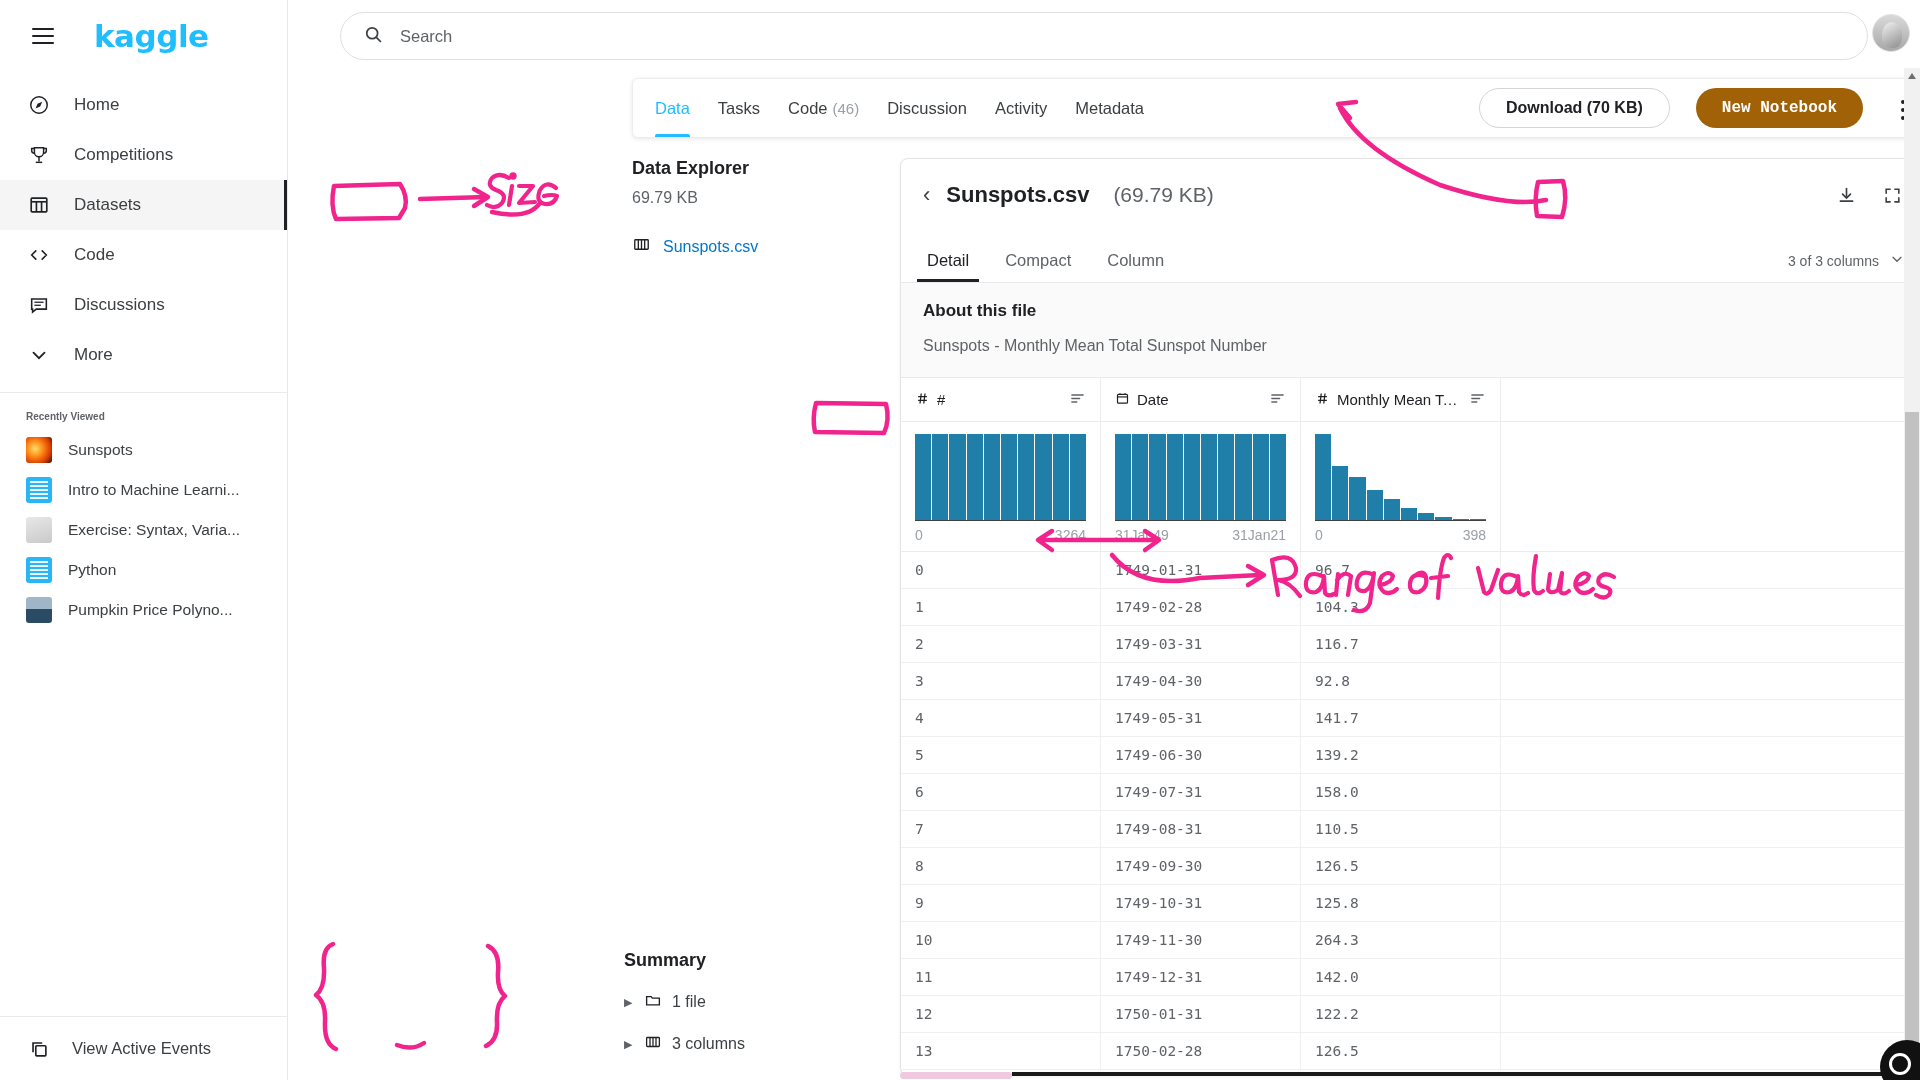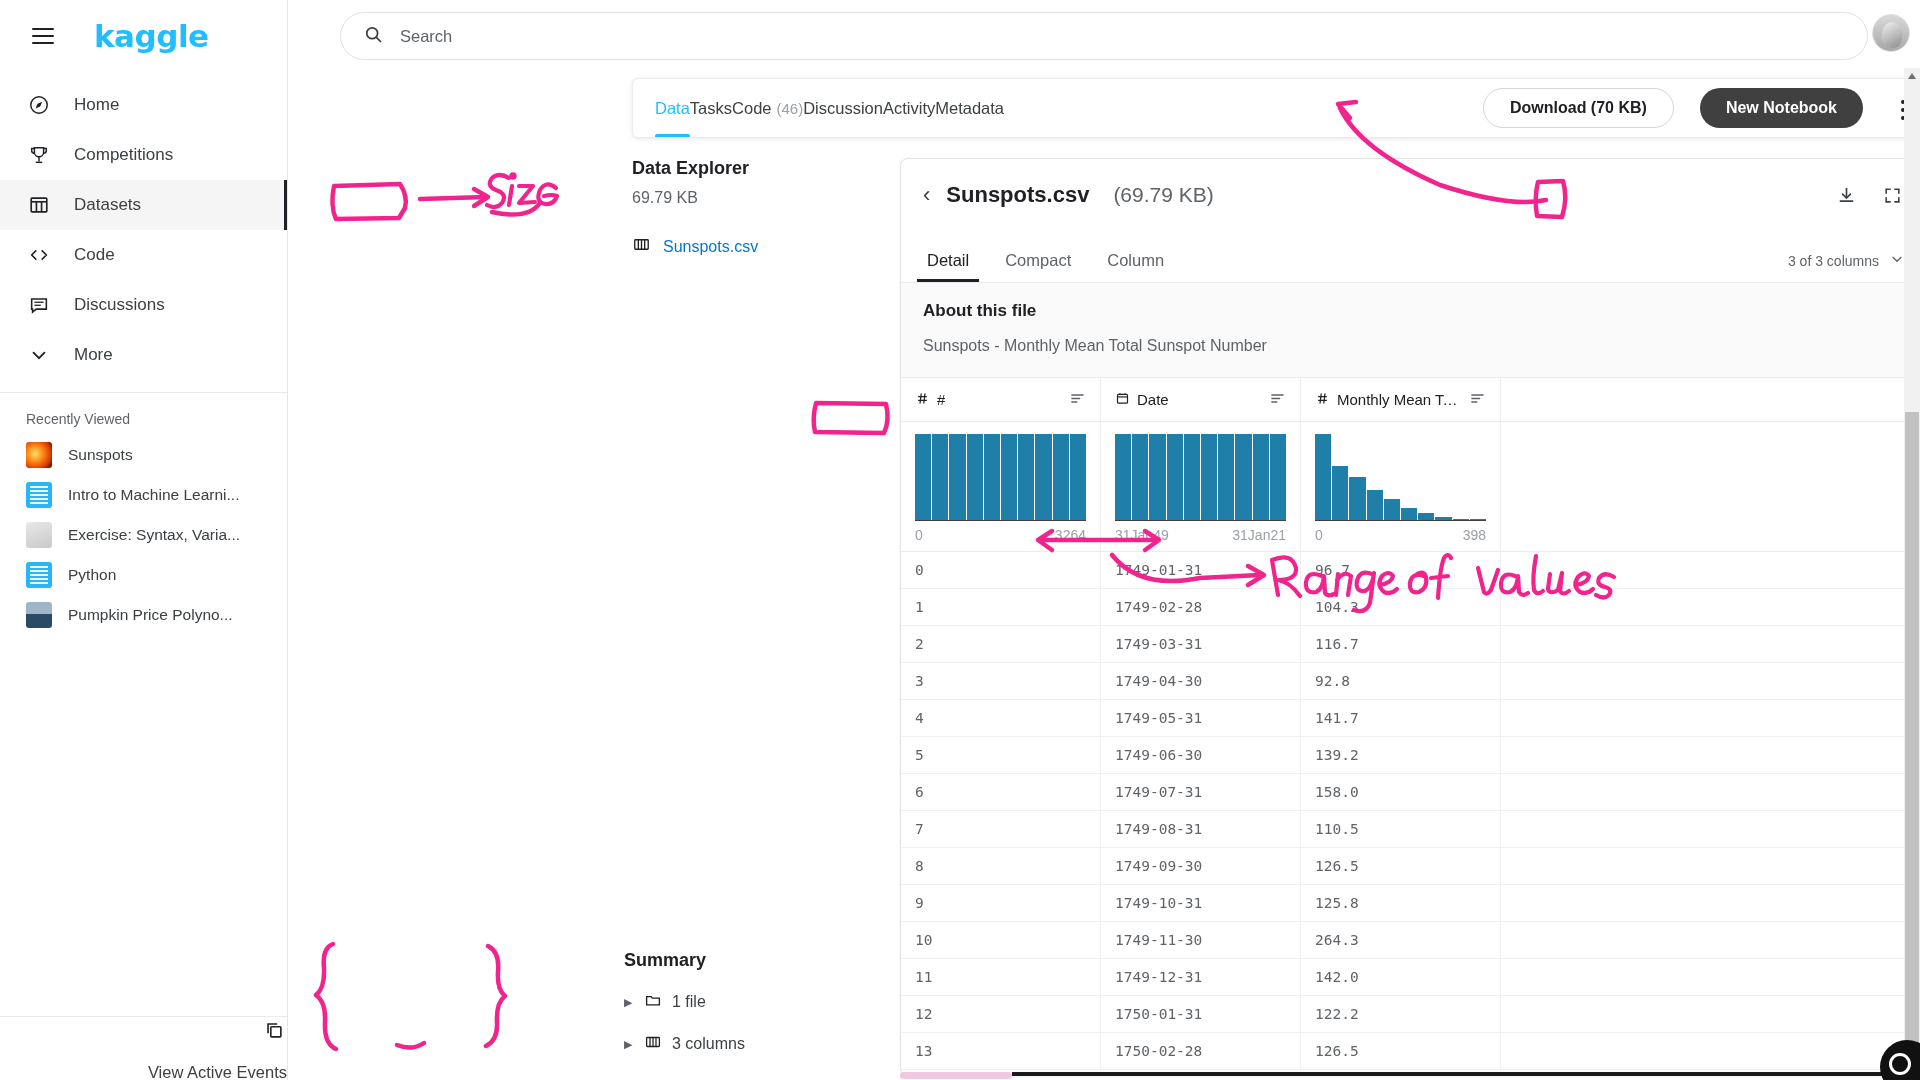--- a/index.html
+++ b/index.html
@@ -32,31 +32,31 @@
     display: flex; align-items: center; gap: 22px;
     height: 50px; padding-left: 26px; cursor: pointer;
     color: #3c4043; font-size: 17px;
   }
   .nav-item.active { background: #f5f5f5; border-right: 3px solid #202124; }
   .nav-ico { width: 26px; height: 26px; display: flex; align-items: center; justify-content: center; color: #202124; flex: 0 0 26px;}
   .nav-ico svg { display: block; }
 
   .divider { height: 1px; background: #e8eaed; margin: 12px 0 0 0; }
 
-  .recent-title { font-size: 14px; color: #5f6368; padding: 18px 0 8px 26px; }
+  .recent-title { font-size: 10px; color: #5f6368; padding: 18px 0 8px 26px; font-weight: bold; }
   .recent-item { display: flex; align-items: center; gap: 16px; height: 40px; padding-left: 26px; cursor: pointer; font-size: 15.5px; color: #3c4043; }
   .thumb { width: 26px; height: 26px; border-radius: 3px; flex: 0 0 26px; }
   .thumb.sun { background: radial-gradient(circle at 35% 45%, #ffe066 0%, #ff8c1a 35%, #d93b00 70%, #2b0b00 100%); }
   .thumb.blue { background: #29b6f6; position: relative; overflow: hidden; }
   .thumb.blue::after { content:""; position:absolute; left:4px; top:4px; right:4px; bottom:4px; background: repeating-linear-gradient(#eaf7ff 0 2px, #29b6f6 2px 4px); }
   .thumb.gray { background: linear-gradient(160deg,#e8e8e8,#c9c9c9); }
   .thumb.person { background: linear-gradient(180deg,#9fb6c9 0 45%, #2b4a63 45% 100%); }
   .recent-label { white-space: nowrap; overflow: hidden; text-overflow: ellipsis; max-width: 196px; }
 
-  .sidebar-footer { margin-top: auto; border-top: 1px solid #e8eaed; height: 64px; display: flex; align-items: flex-end; gap: 20px; padding-left: 26px; cursor: pointer; flex-direction: column; }
+  .sidebar-footer { margin-top: auto; border-top: 1px solid #e8eaed; height: 64px; display: flex; align-items: center; gap: 20px; padding-left: 26px; cursor: pointer; }
   .sidebar-footer .lbl { font-size: 16.5px; color: #3c4043; }
 
   
   .main { flex: 1 1 auto; height: 1080px; position: relative; background: #fff; overflow: hidden; }
 
   .search-wrap { padding: 12px 52px 0 52px; }
   .search-box {
     height: 48px; border: 1px solid #e0e0e0; border-radius: 26px;
     display: flex; align-items: center; gap: 16px; padding: 0 22px;
     background: #fff; cursor: text;
@@ -68,31 +68,31 @@
   .avatar::after { content:""; position:absolute; left:9px; top:7px; width:20px; height:26px;
             background: linear-gradient(150deg,#f2f2f2,#8d8d8d); border-radius: 50% 50% 40% 40%; }
 
   
   .tabcard {
     position: absolute; left: 344px; top: 78px; width: 1300px; height: 60px;
     background:#fff; border:1px solid #ececec; border-radius:6px;
     box-shadow: 0 1px 4px rgba(0,0,0,.10);
     display: flex; align-items: center; padding-left: 22px; padding-right: 14px;
   }
-  .tabs { display: flex; align-items: flex-end; height: 100%; }
+  .tabs { display: flex; align-items: flex-end; gap: 28px; height: 100%; }
   .tab { font-size: 16.5px; color: #3c4043; height: 100%; display:flex; align-items:center; cursor: pointer; position: relative; }
   .tab.active { color: #20beff; }
   .tab.active::after { content:""; position:absolute; left:0; right:0; bottom:0; height:3px; background:#20beff; border-radius:2px 2px 0 0;}
   .tab .count { color: #9aa0a6; margin-left: 5px; font-size: 15px; }
 
   .tab-actions { margin-left: auto; display: flex; align-items: flex-end; gap: 26px; }
   .btn-dl { height: 40px; padding: 0 26px; border: 1px solid #d5d5d5; border-radius: 22px; background: #fff;
             font-size: 16px; font-weight: 700; color: #202124; display: flex; align-items: center; cursor: pointer; font-family:"Liberation Sans",sans-serif;}
-  .btn-nb { height: 40px; padding: 0 26px; border: none; border-radius: 22px; background: #404040; color:#fff;
-            font-size: 16px; font-weight: 700; display: flex; align-items: center; cursor: pointer; font-family:Liberation Sans, sans-serif;}
+  .btn-nb { height: 40px; padding: 0 26px; border: none; border-radius: 22px; background: #a16207; color:#fff;
+            font-size: 16px; font-weight: 700; display: flex; align-items: center; cursor: pointer; font-family:Liberation Mono, monospace;}
   .kebab { width: 28px; height: 36px; display: flex; flex-direction: column; align-items: center; justify-content: center; gap: 4px; cursor: pointer;}
   .kebab i { width: 4px; height: 4px; border-radius: 50%; background: #202124; display: block;}
 
   
   .explorer { position: absolute; left: 344px; top: 158px; width: 268px; }
   .explorer-title { font-size: 18px; font-weight: 700; color: #202124; }
   .explorer-size { margin-top: 10px; font-size: 16px; color: #5f6368; display: inline-block; }
   .explorer-file { margin-top: 28px; display: flex; align-items: center; gap: 12px; cursor: pointer; }
   .explorer-file .lbl { color: #0077cc; font-size: 16px; }
 

